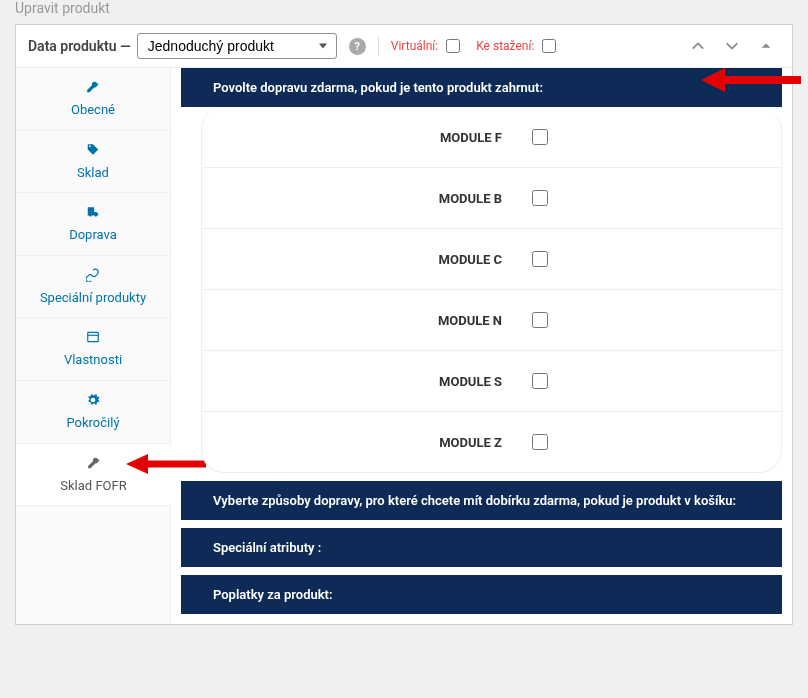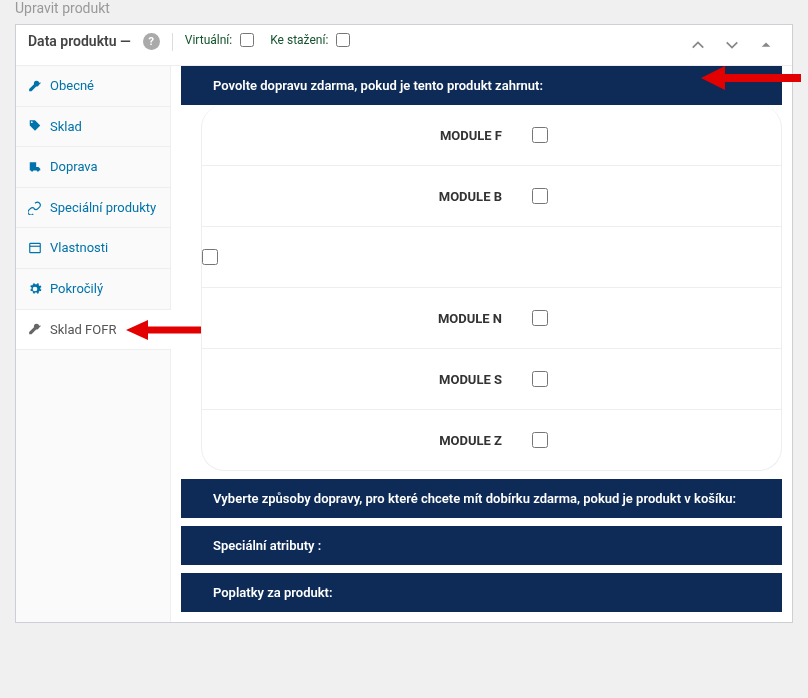--- a/index.html
+++ b/index.html
@@ -18,20 +18,21 @@
   }
   .panel {
     background: #fff;
     border: 1px solid #ccd0d4;
     margin: 0 15px;
   }
   .panel-header {
     padding: 8px 12px;
     border-bottom: 1px solid #eee;
     display: flex;
+    align-items: center;
     gap: 6px;
     font-size: 14px;
   }
   .panel-header .title { font-weight: 600; }
   .panel-header select {
     padding: 4px 28px 4px 10px;
     font-size: 14px;
     border: 1px solid #8c8f94;
     border-radius: 3px;
     background: #fff;
@@ -65,21 +66,21 @@
     font-size: 11px;
     font-weight: bold;
     margin-left: 6px;
   }
   .vsep {
     width: 1px;
     height: 18px;
     background: #ddd;
     margin: 0 6px;
   }
-  .hdr-cb-label { font-size: 12px; color: #14532d; }
+  .hdr-cb-label { font-size: 12px; color: #ef4444; }
   .panel-header input[type=checkbox] {
     width: 14px; height: 14px; margin-left: 2px; margin-right: 10px;
   }
   .hdr-right { margin-left: auto; display: flex; gap: 6px; }
   .hdr-arrow {
     width: 28px; height: 24px; display: inline-flex; align-items: center; justify-content: center;
     color: #888;
   }
   .hdr-arrow svg { width: 14px; height: 14px; }
 
@@ -92,20 +93,21 @@
   .tab {
     display: flex;
     align-items: center;
     gap: 8px;
     padding: 12px 12px;
     border-bottom: 1px solid #eee;
     color: #0073aa;
     cursor: pointer;
     font-size: 13px;
     line-height: 1.2;
+    flex-direction: column;
   }
   .tab.active {
     background: #fff;
     border-left: 0;
     position: relative;
     color: #555;
     margin-right: -1px;
     background: #fff;
   }
   .tab .ico { flex-shrink: 0; display: inline-flex; }
@@ -160,20 +162,25 @@
   .arrow2-wrap { position: relative; }
 </style>
 </head>
 <body>
 
 <div class="page-title">Upravit produkt</div>
 
 <div class="panel">
   <div class="panel-header">
     <span class="title">Data produktu —</span>
+    <span class="select-wrap">
+      <select>
+        <option>Jednoduchý produkt</option>
+      </select>
+    </span>
     <span class="help-icon">?</span>
     <span class="vsep"></span>
     <span class="hdr-cb-label">Virtuální:</span>
     <input type="checkbox" style="">
     <span class="hdr-cb-label">Ke stažení:</span>
     <input type="checkbox" style="">
     <div class="hdr-right">
       <span class="hdr-arrow">
         <svg viewBox="0 0 16 16">
             <path d="M2 11 L8 5 L14 11" fill="none" stroke="currentColor" stroke-width="2"></path>
@@ -273,20 +280,21 @@
       <div class="module-list">
         <div class="module-row">
           <div class="module-label">MODULE F</div>
           <input type="checkbox" style="">
         </div>
         <div class="module-row">
           <div class="module-label">MODULE B</div>
           <input type="checkbox" style="">
         </div>
         <div class="module-row">
+          <div class="module-label">MODULE C</div>
           <input type="checkbox" style="">
         </div>
         <div class="module-row">
           <div class="module-label">MODULE N</div>
           <input type="checkbox" style="">
         </div>
         <div class="module-row">
           <div class="module-label">MODULE S</div>
           <input type="checkbox" style="">
         </div>

